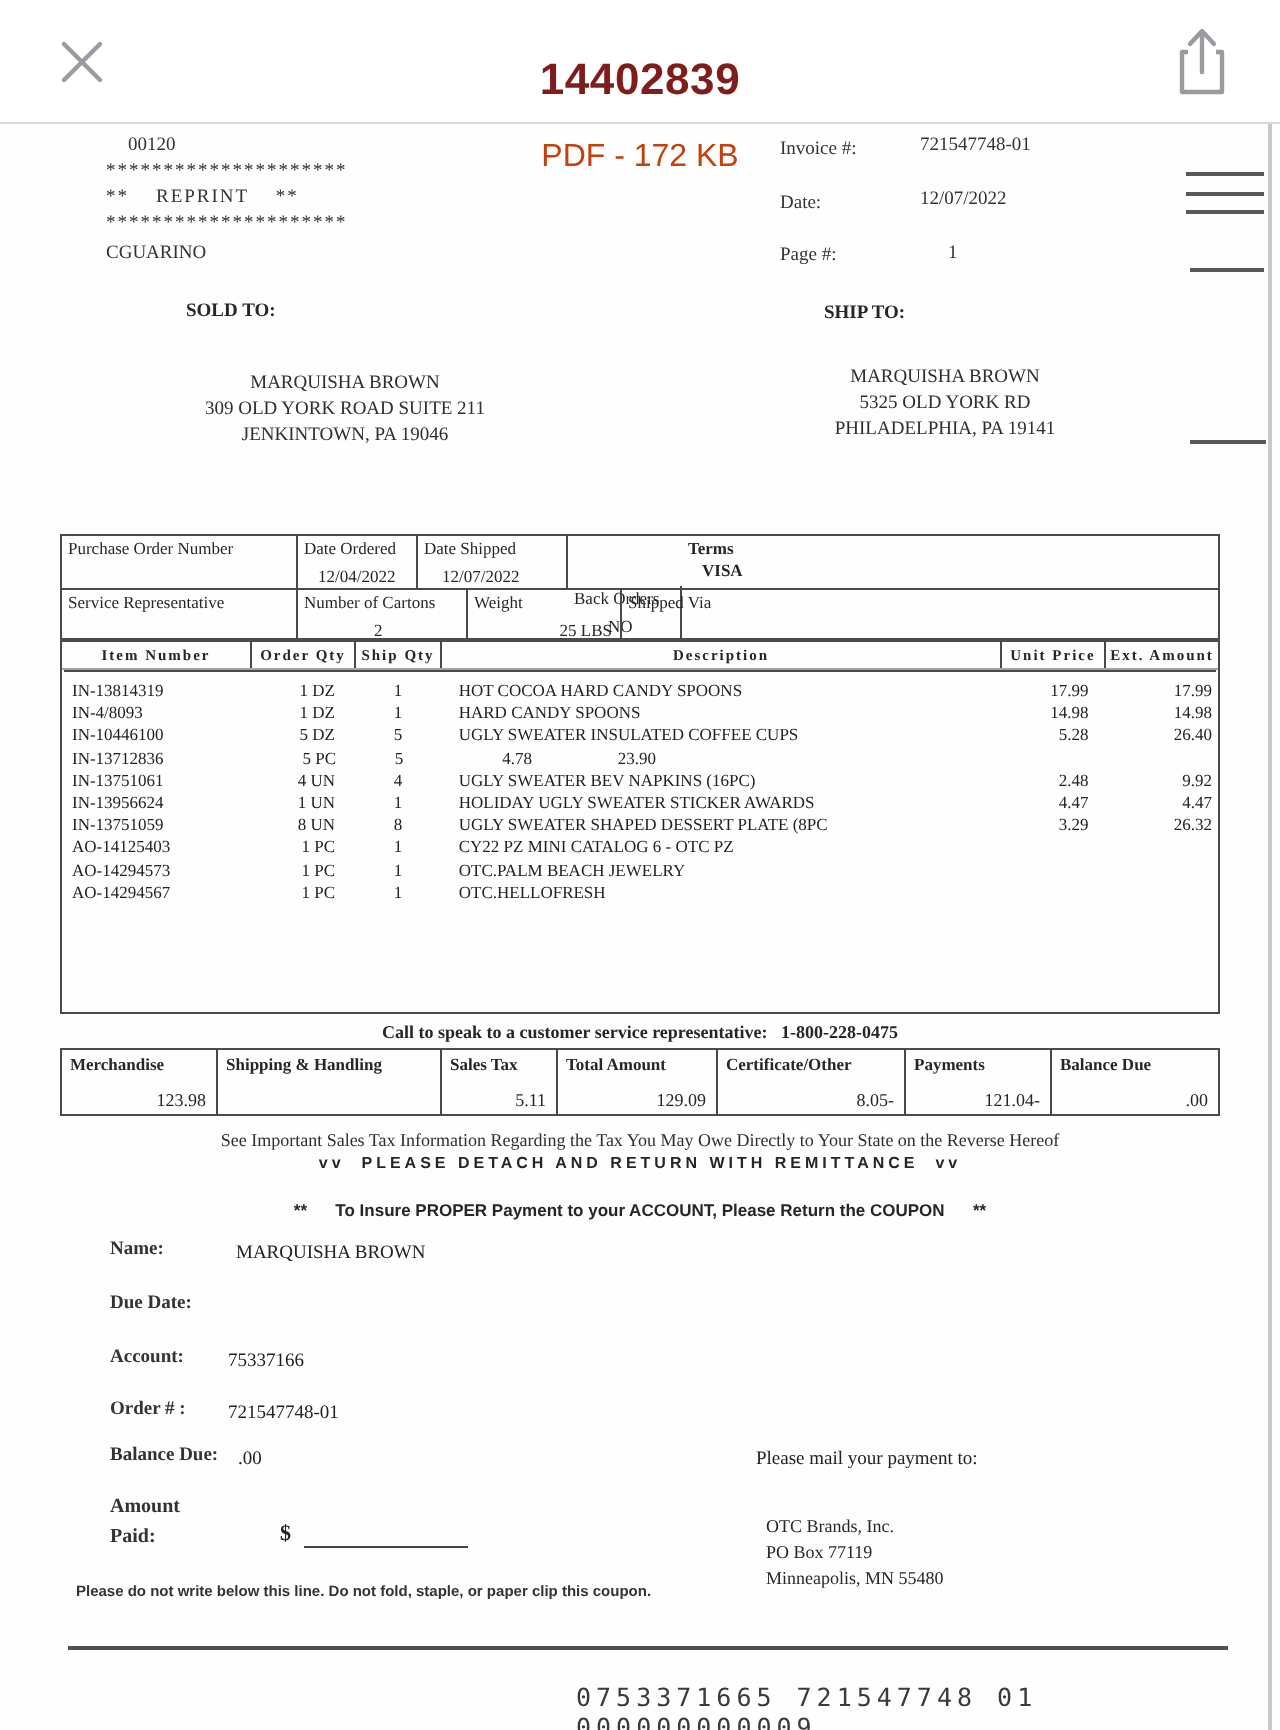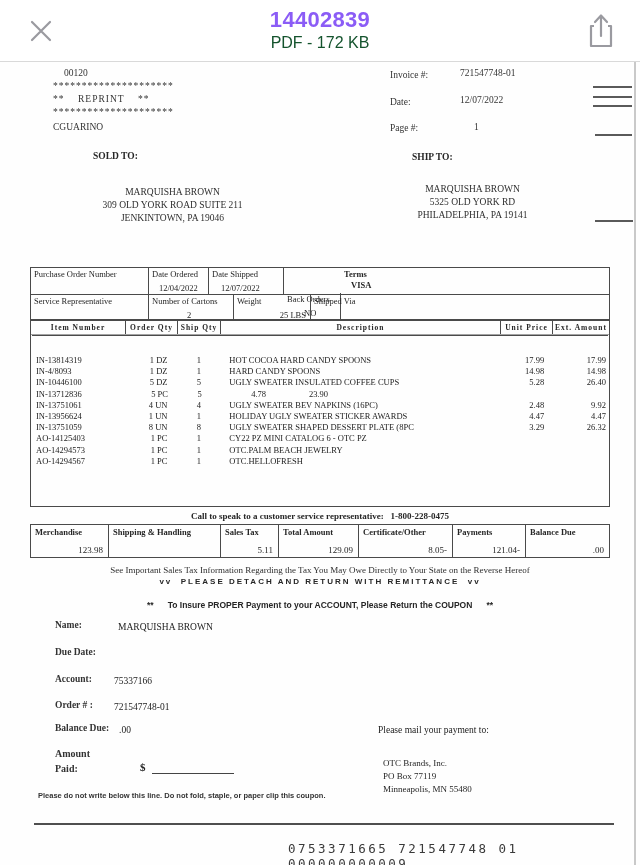--- a/index.html
+++ b/index.html
@@ -2,22 +2,22 @@
 <html><head>
 <meta charset="utf-8">
 <style>
   * { margin:0; padding:0; box-sizing:border-box; }
   html,body { width:640px; height:865px; background:#fff; font-family:"Liberation Sans", sans-serif; }
   .viewer { position:relative; width:640px; height:865px; background:#fff; overflow:hidden; }
 
   
   .topbar { position:absolute; top:0; left:0; width:640px; height:61px; background:#fff; z-index:5; }
   .topbar .titlewrap { position:absolute; top:7px; left:0; width:640px; text-align:center; }
-  .doc-title { font-size:22px; font-weight:bold; color:#8b5cf6; letter-spacing:.3px; }
-  .doc-subtitle { font-size:16px; color:#14532d; margin-top:1px; }
+  .doc-title { font-size:22px; font-weight:bold; color:#7f1d1d; letter-spacing:.3px;margin-top:20px; }
+  .doc-subtitle { font-size:16px; color:#c2410c; margin-top:17px; }
   .icon-btn { position:absolute; background:none; border:none; cursor:pointer; }
   .close-btn { top:16px; left:28px; width:30px; height:30px; }
   .share-btn { top:11px; left:586px; width:34px; height:40px; }
   .icon-btn svg { display:block; }
 
   
   .page { position:absolute; top:61px; left:0; width:640px; height:804px; background:#fefefe; border-top:1px solid #d9d9d9; font-family:"Liberation Serif", serif; color:#262626; }
   .abs { position:absolute; }
   .b { font-weight:bold; }
   .pre { white-space:pre; }
@@ -35,21 +35,21 @@
   .po-row1 { border-bottom:1px solid #4a4a4a; height:27px; }
   .po-cell { position:absolute; top:0; height:100%; border-right:1px solid #4a4a4a; padding:1px 3px; }
   .po-cell:last-child { border-right:none; }
   .po-val { position:absolute; bottom:1px; }
 
   
   .items-table { position:absolute; left:30px; top:258px; width:580px; height:187px; border:1px solid #4a4a4a; }
   .items-head { display:flex; height:14px; border-bottom:1px solid #a3a3a3; box-shadow:0 2px 0 -1px #4a4a4a; font-size:7.5px; font-weight:bold; letter-spacing:1px; }
   .items-head .hc { border-right:1px solid #4a4a4a; display:flex; align-items:center; justify-content:center; height:100%; }
   .items-head .hc:last-child { border-right:none; }
-  .items-body { padding-top:20px; }
+  .items-body { padding-top:5px; }
   .item-row { display:flex; height:11.2px; font-size:8.5px; line-height:11px; color:#222; }
   .c-num  { width:95px;  padding-left:5px; }
   .c-oqty { width:52px;  text-align:right; padding-right:10px; }
   .c-sqty { width:43px;  text-align:center; }
   .c-desc { width:280px; padding-left:9px; }
   .c-unit { width:52px;  text-align:right; padding-right:7px; }
   .c-ext  { width:58px;  text-align:right; padding-right:3px; }
 
   
   .totals-table { position:absolute; left:30px; top:462px; width:580px; height:34px; border:1px solid #4a4a4a; display:flex; }

